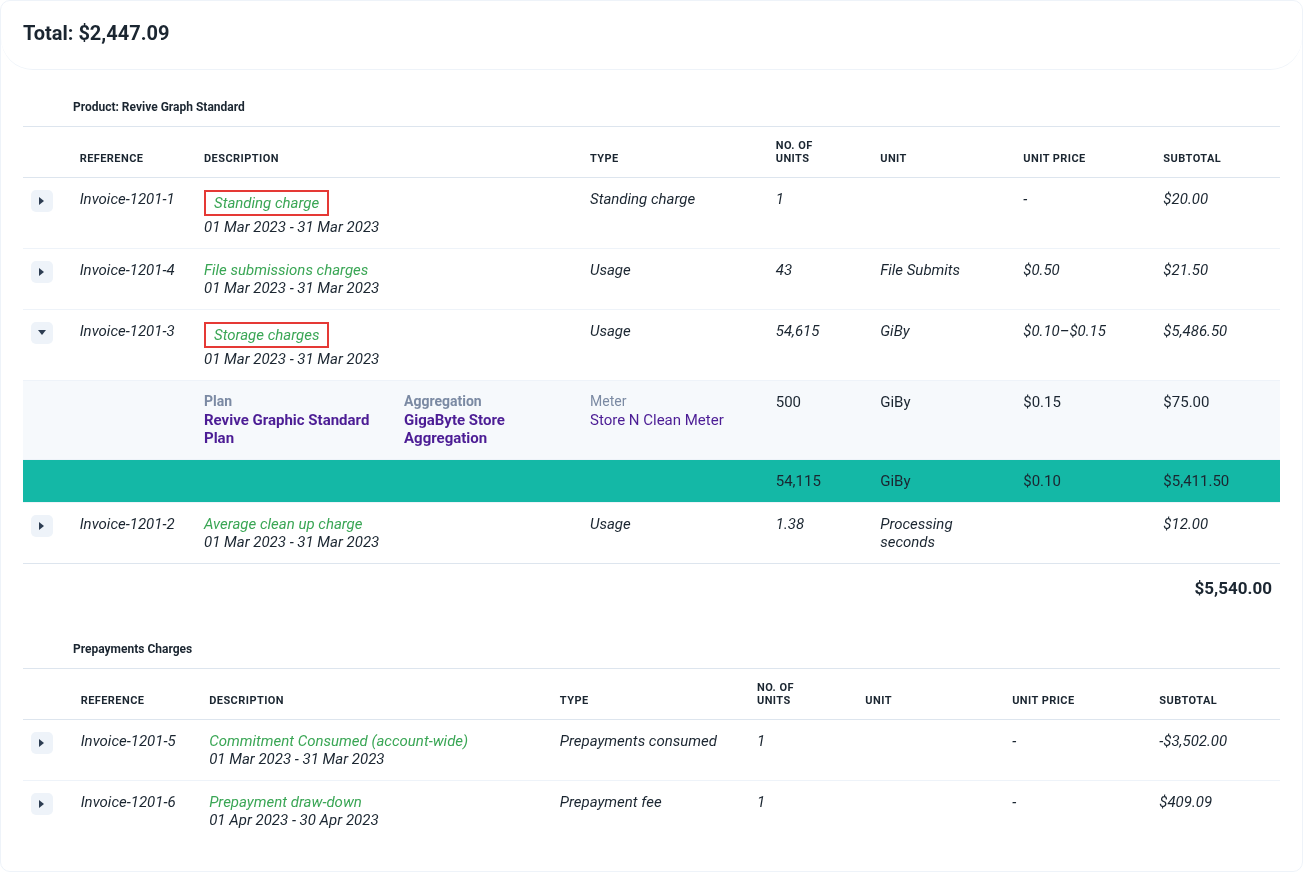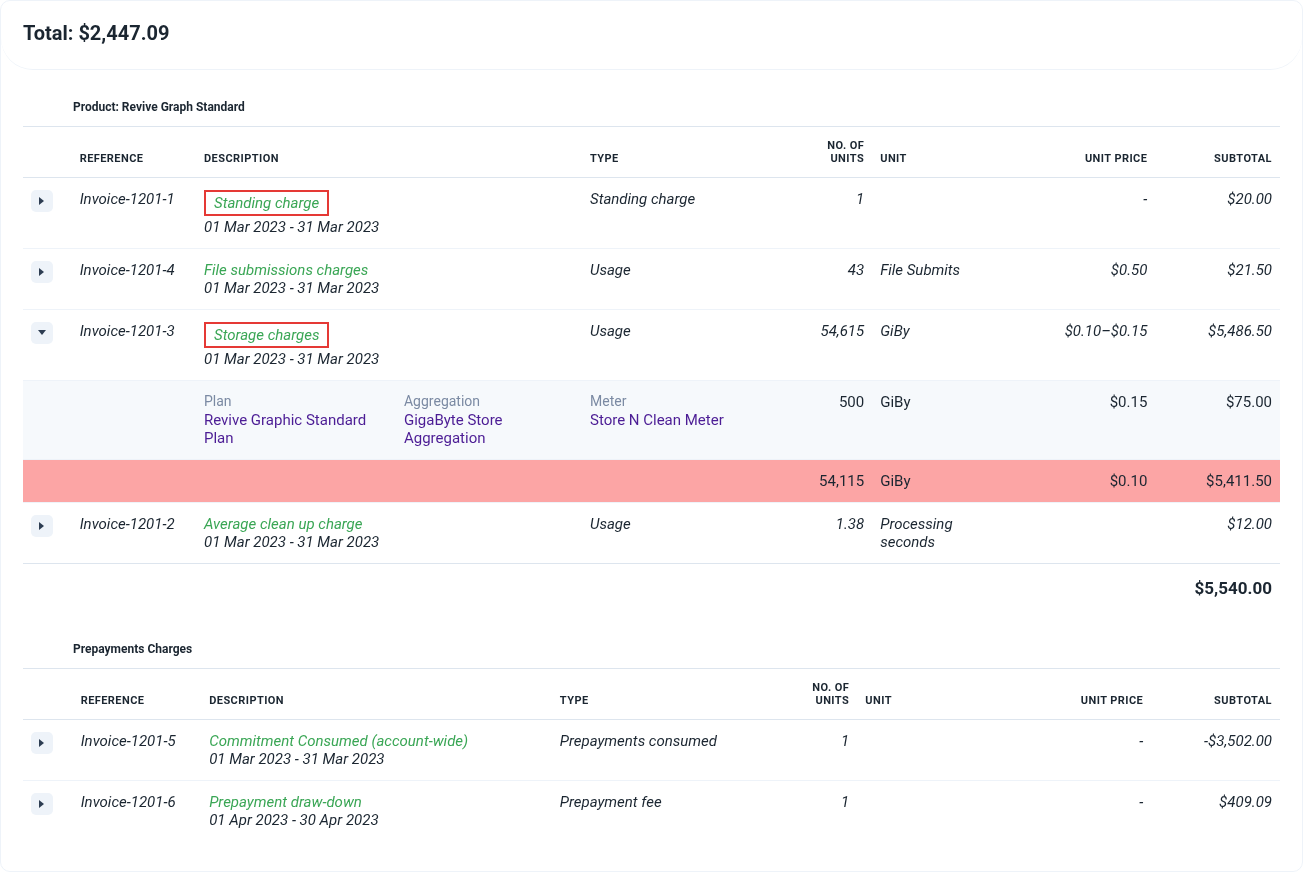--- a/index.html
+++ b/index.html
@@ -48,21 +48,21 @@
   th {
     font-size: 11px;
     font-weight: 700;
     letter-spacing: 0.04em;
     color: #1b2631;
     text-transform: uppercase;
     text-align: left;
     padding: 12px 8px;
     vertical-align: bottom;
   }
-  th.num, td.num { text-align: right; }
+  th.num, td.num { }
   td {
     padding: 12px 8px;
     vertical-align: top;
     font-size: 15px;
     color: #1b2631;
   }
   tr.line-row {
     border-bottom: 1px solid #eef3f9;
     font-style: italic;
   }
@@ -92,33 +92,33 @@
     padding: 2px 8px;
     display: inline-block;
     margin-bottom: 2px;
   }
   .detail-row td {
     background: #f6f9fc;
     border-top: 1px solid #eef3f9;
     border-bottom: 1px solid #eef3f9;
   }
   .detail-sub-row td {
-    background: #fca5a5;
+    background: #14b8a6;
     border-bottom: 1px solid #eef3f9;
   }
   .detail-label { color: #7b8aa3; font-size: 14px; margin-bottom: 2px; }
   .detail-val { color: #4c1d95; font-size: 15px; }
   .section-subtotal {
     text-align: right;
     font-weight: 700;
     font-size: 17px;
     padding: 14px 8px;
     border-top: 1px solid #dde5ee;
   }
-  .two-col-desc { display:flex; gap: 30px;}
+  .two-col-desc { display:flex; gap: 30px; font-weight: bold;}
   .two-col-desc > div { flex: 0 0 auto; width: 170px;}
 </style>
 </head>
 <body>
 
 <div class="page">
 
   <div class="top-total">
     <span class="tot-label">Total: </span><span class="tot-label">$2,447.09</span>
   </div>

